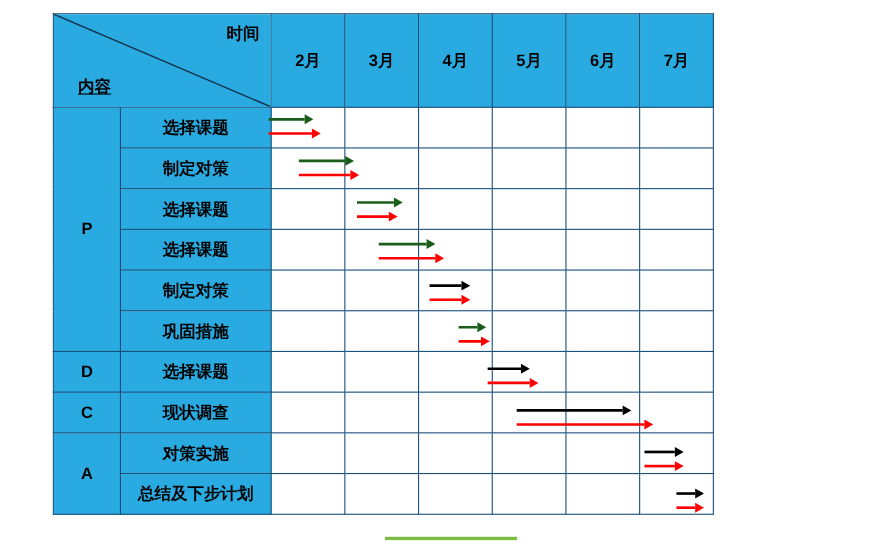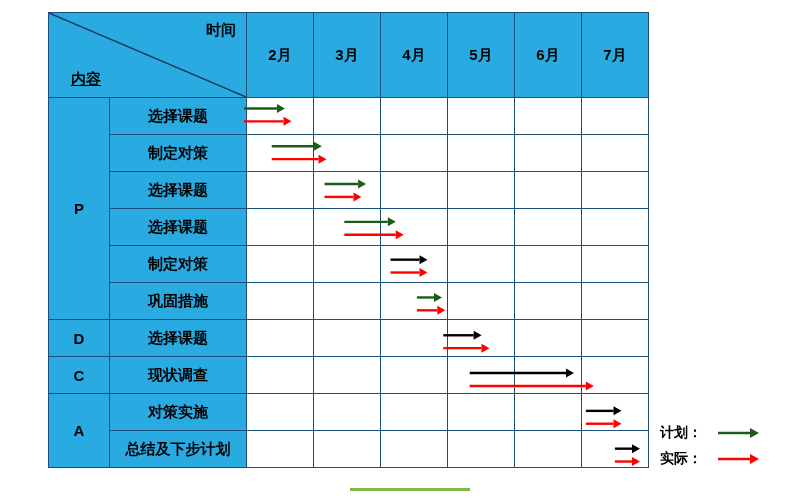--- a/index.html
+++ b/index.html
@@ -302,31 +302,15 @@
           <line x1="370.92" y1="352.674" x2="388" y2="352.674" stroke="#000000" stroke-width="2.4"></line>
           <polygon points="388,348.174 396,352.674 388,357.174" fill="#000000"></polygon>
         </g>
         <g>
           <line x1="370.92" y1="365.526" x2="388" y2="365.526" stroke="#ff0000" stroke-width="2.4"></line>
           <polygon points="388,361.026 396,365.526 388,370.026" fill="#ff0000"></polygon>
         </g>
       </svg>
   </div>
 
-  <div class="legend">
-    <div class="legend-row">
-      <span class="ltext">计划：</span>
-      <svg width="44" height="16">
-        <line x1="2" y1="8" x2="34" y2="8" stroke="#1a5c1a" stroke-width="2.5"></line>
-        <polygon points="34,3 43,8 34,13" fill="#1a5c1a"></polygon>
-      </svg>
-    </div>
-    <div class="legend-row">
-      <span class="ltext">实际：</span>
-      <svg width="44" height="16">
-        <line x1="2" y1="8" x2="34" y2="8" stroke="#ff0000" stroke-width="2.5"></line>
-        <polygon points="34,3 43,8 34,13" fill="#ff0000"></polygon>
-      </svg>
-    </div>
-  </div>
 
   <div class="bottomline"></div>
 </div>
 
 </body></html>

